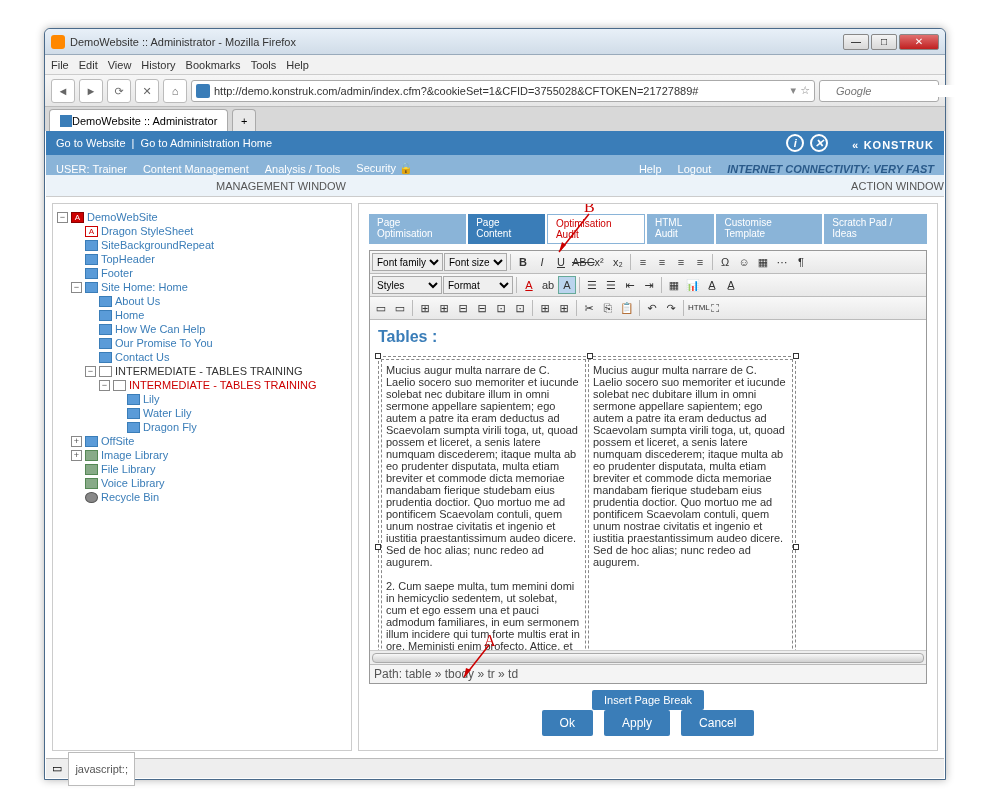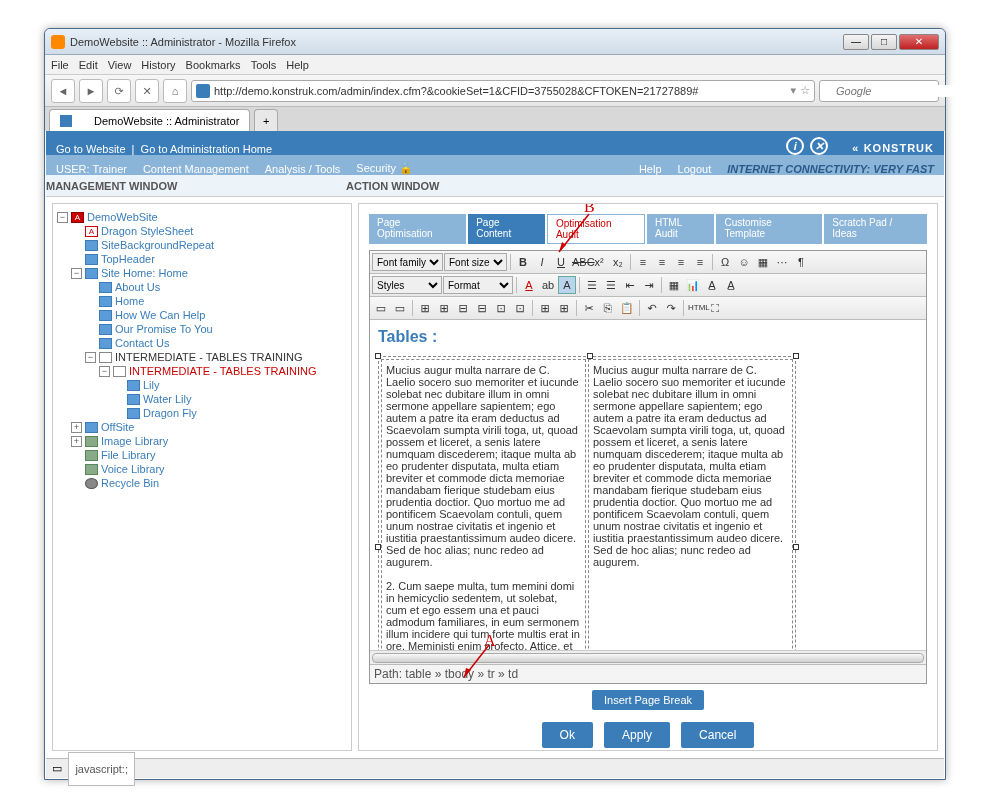--- a/index.html
+++ b/index.html
@@ -16,34 +16,34 @@
 .navbar{height:32px;display:flex;align-items:center;padding:0 6px;gap:4px;background:linear-gradient(#f6f6f6,#e6e6e6);border-bottom:1px solid #bbb}
 .navbtn{width:24px;height:24px;border:1px solid #bbb;border-radius:3px;background:#fff;text-align:center;line-height:22px;color:#666}
 .urlbar{flex:1;height:22px;border:1px solid #aaa;border-radius:3px;background:#fff;display:flex;align-items:center;padding:0 4px;gap:4px}
 .urlbar .fav{width:14px;height:14px;background:#3a7db8;border-radius:2px}
 .urlbar input{flex:1;border:none;outline:none;font-size:11px;color:#333}
 .urlbar .ic{color:#888;font-size:11px}
 .searchbox{width:120px;height:22px;border:1px solid #aaa;border-radius:3px;background:#fff;display:flex;align-items:center;padding:0 12px;gap:4px}
 .searchbox .g{width:14px;height:14px;background:linear-gradient(45deg,#4285f4,#ea4335,#fbbc05,#34a853);border-radius:2px}
 .searchbox input{flex:1;border:none;outline:none;color:#888;font-style:italic}
 .tabbar{height:24px;background:#d8d8d8;display:flex;align-items:flex-end;padding:0 4px}
-.tab{height:22px;background:#fff;border:1px solid #aaa;border-bottom:none;border-radius:4px 4px 0 0;padding:0 10px;display:flex;align-items:center;gap:22px}
+.tab{height:22px;background:#fff;border:1px solid #aaa;border-bottom:none;border-radius:4px 4px 0 0;padding:0 10px;display:flex;align-items:center;gap:0}
 .tab .fav{width:12px;height:12px;background:#3a7db8}
 .tab.add{width:24px;justify-content:center;background:#e8e8e8;margin-left:4px}
 .app{position:absolute;left:1px;top:102px;right:1px;bottom:22px;background:#fff;overflow:hidden}
-.topbar{height:24px;background:#3a7db8;display:flex;align-items:flex-end;color:#fff;padding:0 10px}
+.topbar{height:24px;background:#3a7db8;display:flex;align-items:center;color:#fff;padding:0 10px}
 .topbar .links{flex:1}
 .topbar .i{width:18px;height:18px;border:2px solid #fff;border-radius:50%;text-align:center;line-height:15px;margin:0 3px;font-style:italic;font-weight:bold}
 .topbar .brand{font-weight:bold;font-size:15px;letter-spacing:1px;margin-left:20px}
 .brand .bicon{display:inline-block;transform:scaleX(-1)}
 .secbar{height:20px;background:#8ab4d8;display:flex;align-items:flex-end;color:#fff;padding:0 10px;gap:16px;font-size:10px}
 .secbar .help{margin-left:auto}
 .secbar .conn{font-style:italic;color:#2a5a8a;font-weight:bold}
 .hdrbar{height:22px;background:#ecf3f9;display:flex;border-bottom:1px solid #ccc}
-.hdrbar div{color:#555;font-weight:bold;text-align:left;line-height:22px}
+.hdrbar div{color:#555;font-weight:normal;text-align:right;line-height:22px}
 .hdrbar .mw{width:300px}
 .hdrbar .aw{flex:1}
 .cols{display:flex;height:calc(100% - 66px)}
 .tree-panel{width:300px;border:1px solid #ccc;margin:6px;background:#fff;overflow:auto;padding:6px 4px}
 .act-panel{flex:1;border:1px solid #ccc;margin:6px 6px 6px 0;background:#fff;padding:10px;overflow:hidden;position:relative}
 .tree ul{list-style:none;padding-left:14px}
 .tree>ul{padding-left:0}
 .tn{display:flex;align-items:center;gap:3px;padding:1px 0;white-space:nowrap}
 .tg{width:11px;height:11px;border:1px solid #888;text-align:center;line-height:9px;font-size:9px;color:#555;background:#fff}
 .tg.e{border:none}
@@ -70,21 +70,21 @@
 .tsep{width:1px;height:16px;background:#bbb;margin:0 2px}
 .canvas{height:330px;overflow:auto;padding:8px;position:relative}
 .ctitle{color:#3a7db8;font-size:16px;font-weight:bold;margin-bottom:10px}
 .ctable{border:1px dashed #888;position:relative}
 .ctable td{border:1px dashed #888;padding:4px;vertical-align:top;font-size:11px;color:#333;width:205px}
 .handle{position:absolute;width:6px;height:6px;background:#fff;border:1px solid #333}
 .pathbar{border-top:1px solid #bbb;padding:2px 4px;font-size:12px;color:#555;background:#f4f4f4}
 .hscroll{height:14px;background:#eee;border-top:1px solid #ccc;position:relative}
 .hscroll .thumb{position:absolute;left:2px;top:2px;right:2px;height:10px;background:linear-gradient(#f8f8f8,#d0d0d0);border:1px solid #aaa;border-radius:4px}
 .ipb{display:block;margin:6px auto 0;background:#3a7db8;color:#fff;border:none;padding:4px 12px;border-radius:2px}
-.btnrow{text-align:center;margin-top:12px}
+.btnrow{text-align:center;}
 .btnrow button{background:#3a7db8;color:#fff;border:none;padding:6px 18px;margin:0 4px;border-radius:2px;font-size:12px}
 .statusbar{position:absolute;left:1px;right:1px;bottom:1px;height:20px;background:#eee;border-top:1px solid #bbb;display:flex;align-items:center;padding:0 6px;gap:6px}
 .statusbar .sbox{border:1px solid #bbb;padding:10px 6px;background:#fff;color:#555}
 .ann{position:absolute;color:#c00;font-size:16px;font-family:serif;pointer-events:none;z-index:50}
 .arrow{position:absolute;pointer-events:none;z-index:49}
 </style>
 </head>
 <body>
 
 <div class="win-frame">
@@ -181,20 +181,27 @@
                       <span class="tg e"></span>
                       <span class="ticon ti-f"></span>
                       <span class="tlabel">SiteBackgroundRepeat</span>
                     </div>
                   </li>
 <li>
                     <div class="tn">
                       <span class="tg e"></span>
                       <span class="ticon ti-f"></span>
                       <span class="tlabel">TopHeader</span>
+                    </div>
+                  </li>
+<li>
+                    <div class="tn">
+                      <span class="tg e"></span>
+                      <span class="ticon ti-f"></span>
+                      <span class="tlabel">Footer</span>
                     </div>
                   </li>
 <li>
                     <div class="tn">
                       <span class="tg">−</span>
                       <span class="ticon ti-fo"></span>
                       <span class="tlabel">Site Home: Home</span>
                     </div>
 <ul>
 <li>

